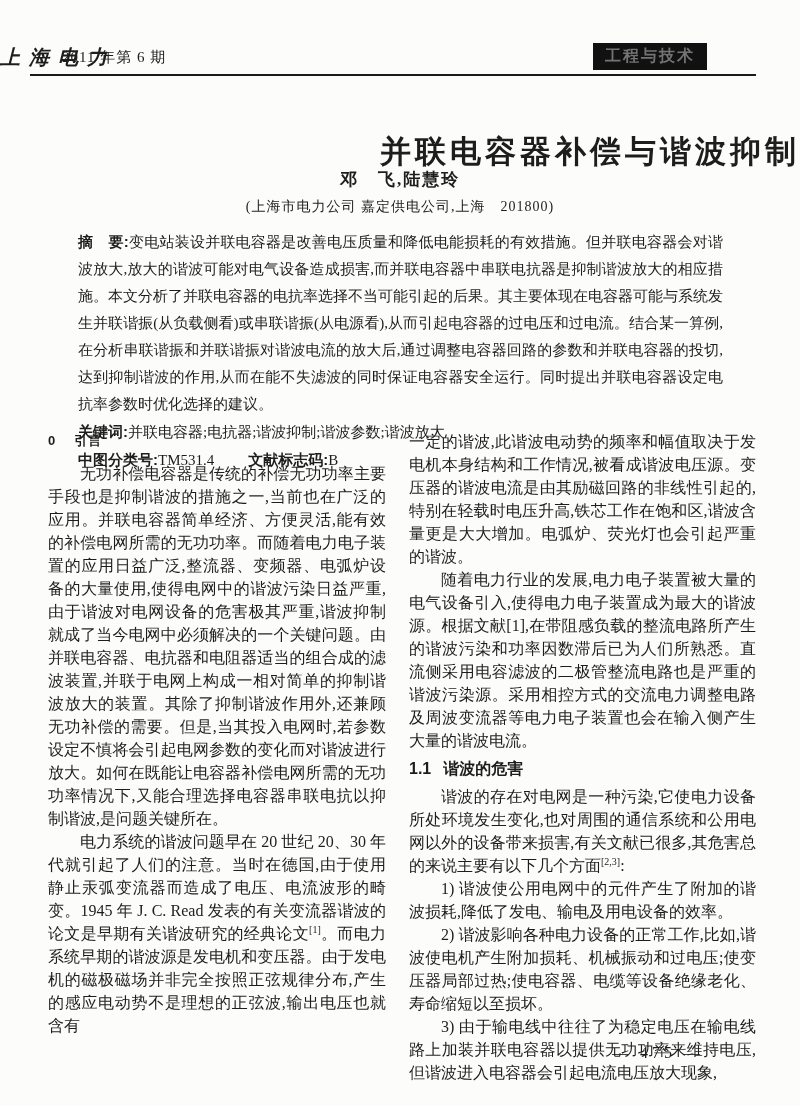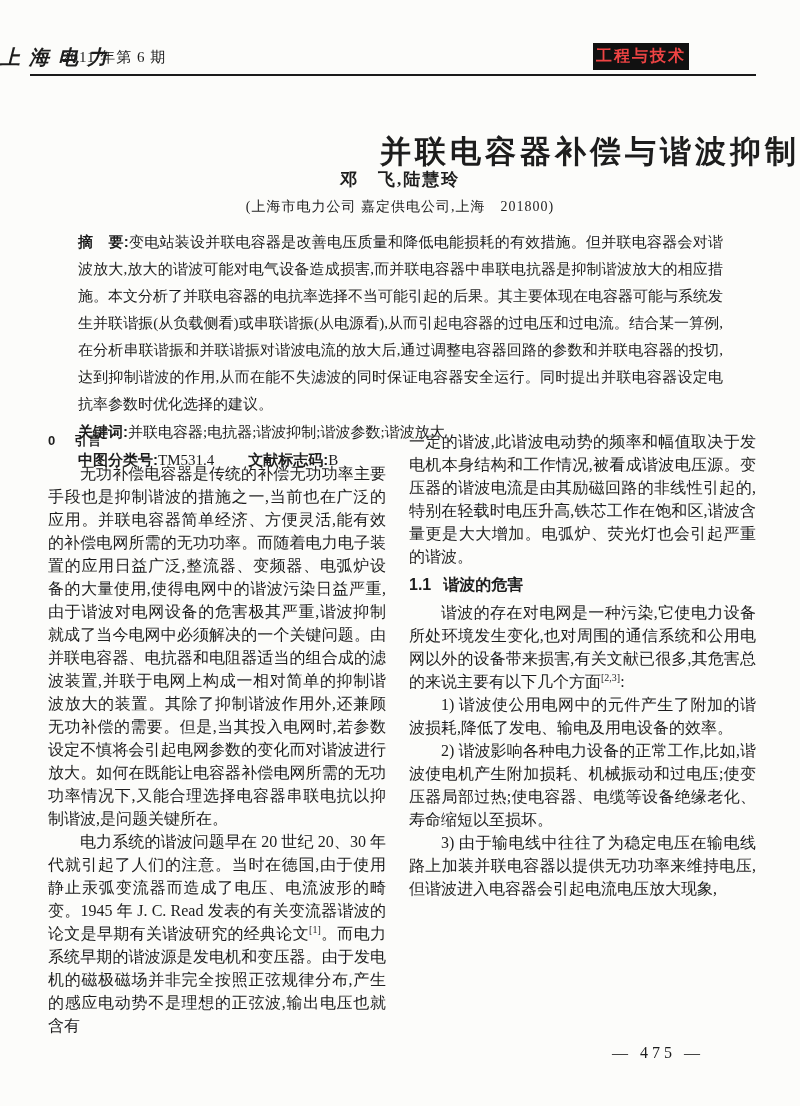--- a/index.html
+++ b/index.html
@@ -19,22 +19,22 @@
     font-family:"Liberation Serif","DejaVu Serif",serif;
   }
   .hdr-journal{
     position:absolute;left:0;right:0;top:44px;
     font-size:20px;font-weight:bold;font-style:italic;
     letter-spacing:9px;
     font-family:"Liberation Serif","DejaVu Serif",serif;
   }
   .hdr-badge{
     position:absolute;left:593px;top:43px;
-    width:96px;height:27px;
-    background:#111;color:#ef4444;
+    width:114px;height:27px;
+    background:#111;color:#737373;
     font-family:"Liberation Sans","DejaVu Sans",sans-serif;
     font-weight:bold;font-size:16px;
     display:flex;align-items:center;justify-content:center;
     letter-spacing:2px;
   }
   .hdr-rule{
     position:absolute;left:30px;top:74px;width:726px;height:2px;
     background:#1a1a1a;
   }
   
@@ -129,20 +129,21 @@
   <main class="columns">
 
     <div class="col col-left">
       <h2 class="sec"><span class="sec-num">0</span><span>引言</span></h2>
       <p class="indent">无功补偿电容器是传统的补偿无功功率主要手段也是抑制谐波的措施之一,当前也在广泛的应用。并联电容器简单经济、方便灵活,能有效的补偿电网所需的无功功率。而随着电力电子装置的应用日益广泛,整流器、变频器、电弧炉设备的大量使用,使得电网中的谐波污染日益严重,由于谐波对电网设备的危害极其严重,谐波抑制就成了当今电网中必须解决的一个关键问题。由并联电容器、电抗器和电阻器适当的组合成的滤波装置,并联于电网上构成一相对简单的抑制谐波放大的装置。其除了抑制谐波作用外,还兼顾无功补偿的需要。但是,当其投入电网时,若参数设定不慎将会引起电网参数的变化而对谐波进行放大。如何在既能让电容器补偿电网所需的无功功率情况下,又能合理选择电容器串联电抗以抑制谐波,是问题关键所在。</p>
       <p class="indent"><span>电力系统的谐波问题早在 20 世纪 20、30 年代就引起了人们的注意。当时在德国,由于使用静止汞弧变流器而造成了电压、电流波形的畸变。1945 年 J. C. Read 发表的有关变流器谐波的论文是早期有关谐波研究的经典论文</span><sup class="cite">[1]</sup><span>。而电力系统早期的谐波源是发电机和变压器。由于发电机的磁极磁场并非完全按照正弦规律分布,产生的感应电动势不是理想的正弦波,输出电压也就含有</span></p>
     </div>
 
     <div class="col col-right">
       <p>一定的谐波,此谐波电动势的频率和幅值取决于发电机本身结构和工作情况,被看成谐波电压源。变压器的谐波电流是由其励磁回路的非线性引起的,特别在轻载时电压升高,铁芯工作在饱和区,谐波含量更是大大增加。电弧炉、荧光灯也会引起严重的谐波。</p>
+      <p class="indent">随着电力行业的发展,电力电子装置被大量的电气设备引入,使得电力电子装置成为最大的谐波源。根据文献[1],在带阻感负载的整流电路所产生的谐波污染和功率因数滞后已为人们所熟悉。直流侧采用电容滤波的二极管整流电路也是严重的谐波污染源。采用相控方式的交流电力调整电路及周波变流器等电力电子装置也会在输入侧产生大量的谐波电流。</p>
       <h3 class="subsec"><span class="subsec-num">1.1</span><span>谐波的危害</span></h3>
       <p class="indent"><span>谐波的存在对电网是一种污染,它使电力设备所处环境发生变化,也对周围的通信系统和公用电网以外的设备带来损害,有关文献已很多,其危害总的来说主要有以下几个方面</span><sup class="cite">[2,3]</sup><span>:</span></p>
       <p class="indent">1) 谐波使公用电网中的元件产生了附加的谐波损耗,降低了发电、输电及用电设备的效率。</p>
       <p class="indent">2) 谐波影响各种电力设备的正常工作,比如,谐波使电机产生附加损耗、机械振动和过电压;使变压器局部过热;使电容器、电缆等设备绝缘老化、寿命缩短以至损坏。</p>
       <p class="indent">3) 由于输电线中往往了为稳定电压在输电线路上加装并联电容器以提供无功功率来维持电压,但谐波进入电容器会引起电流电压放大现象,</p>
     </div>
 
   </main>
 
 

